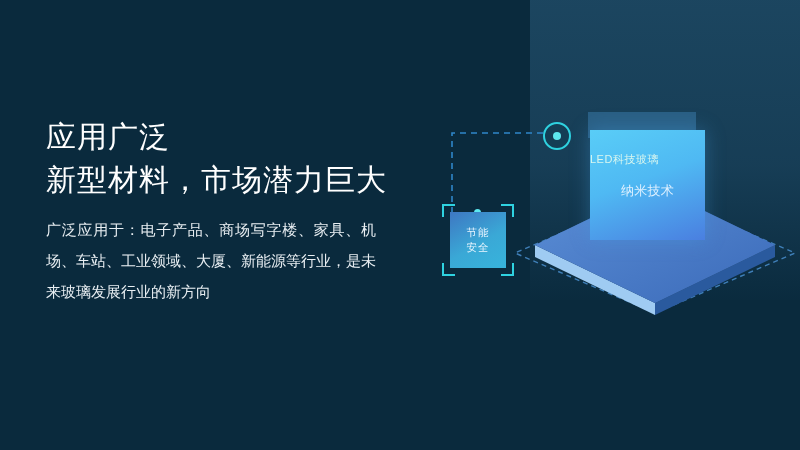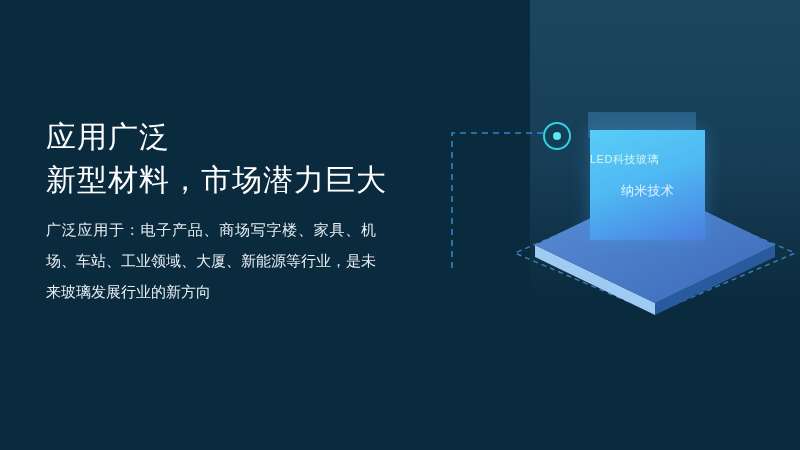--- a/index.html
+++ b/index.html
@@ -201,20 +201,31 @@
   <div class="illus">
 
     <svg class="connector-svg" viewBox="0 0 180 180" width="180" height="180">
       <polyline points="22,168 22,33 118,33" fill="none" stroke="#2f86c9" stroke-width="1.6" stroke-dasharray="6,5"></polyline>
     </svg>
 
     <div class="node-ring">
       <div class="node-dot"></div>
     </div>
 
+    <div class="badge-wrap">
+      <div class="brk tl"></div>
+      <div class="brk tr"></div>
+      <div class="brk bl"></div>
+      <div class="brk br"></div>
+      <div class="badge-dot"></div>
+      <div class="badge-box">
+        <div class="badge-line">节能</div>
+        <div class="badge-line">安全</div>
+      </div>
+    </div>
 
     <svg class="platform" viewBox="0 0 290 130" width="290" height="130">
 
       <polygon points="145,8 285,68 145,128 5,68" fill="none" stroke="#3f7fb8" stroke-width="1.4" stroke-dasharray="5,4"></polygon>
 
       <polygon points="145,118 265,60 265,72 145,130" fill="#2a5a9e"></polygon>
 
       <polygon points="25,60 145,118 145,130 25,72" fill="#9fcbf2"></polygon>
 
       <polygon points="145,2 265,60 145,118 25,60" fill="#4477c8"></polygon>

